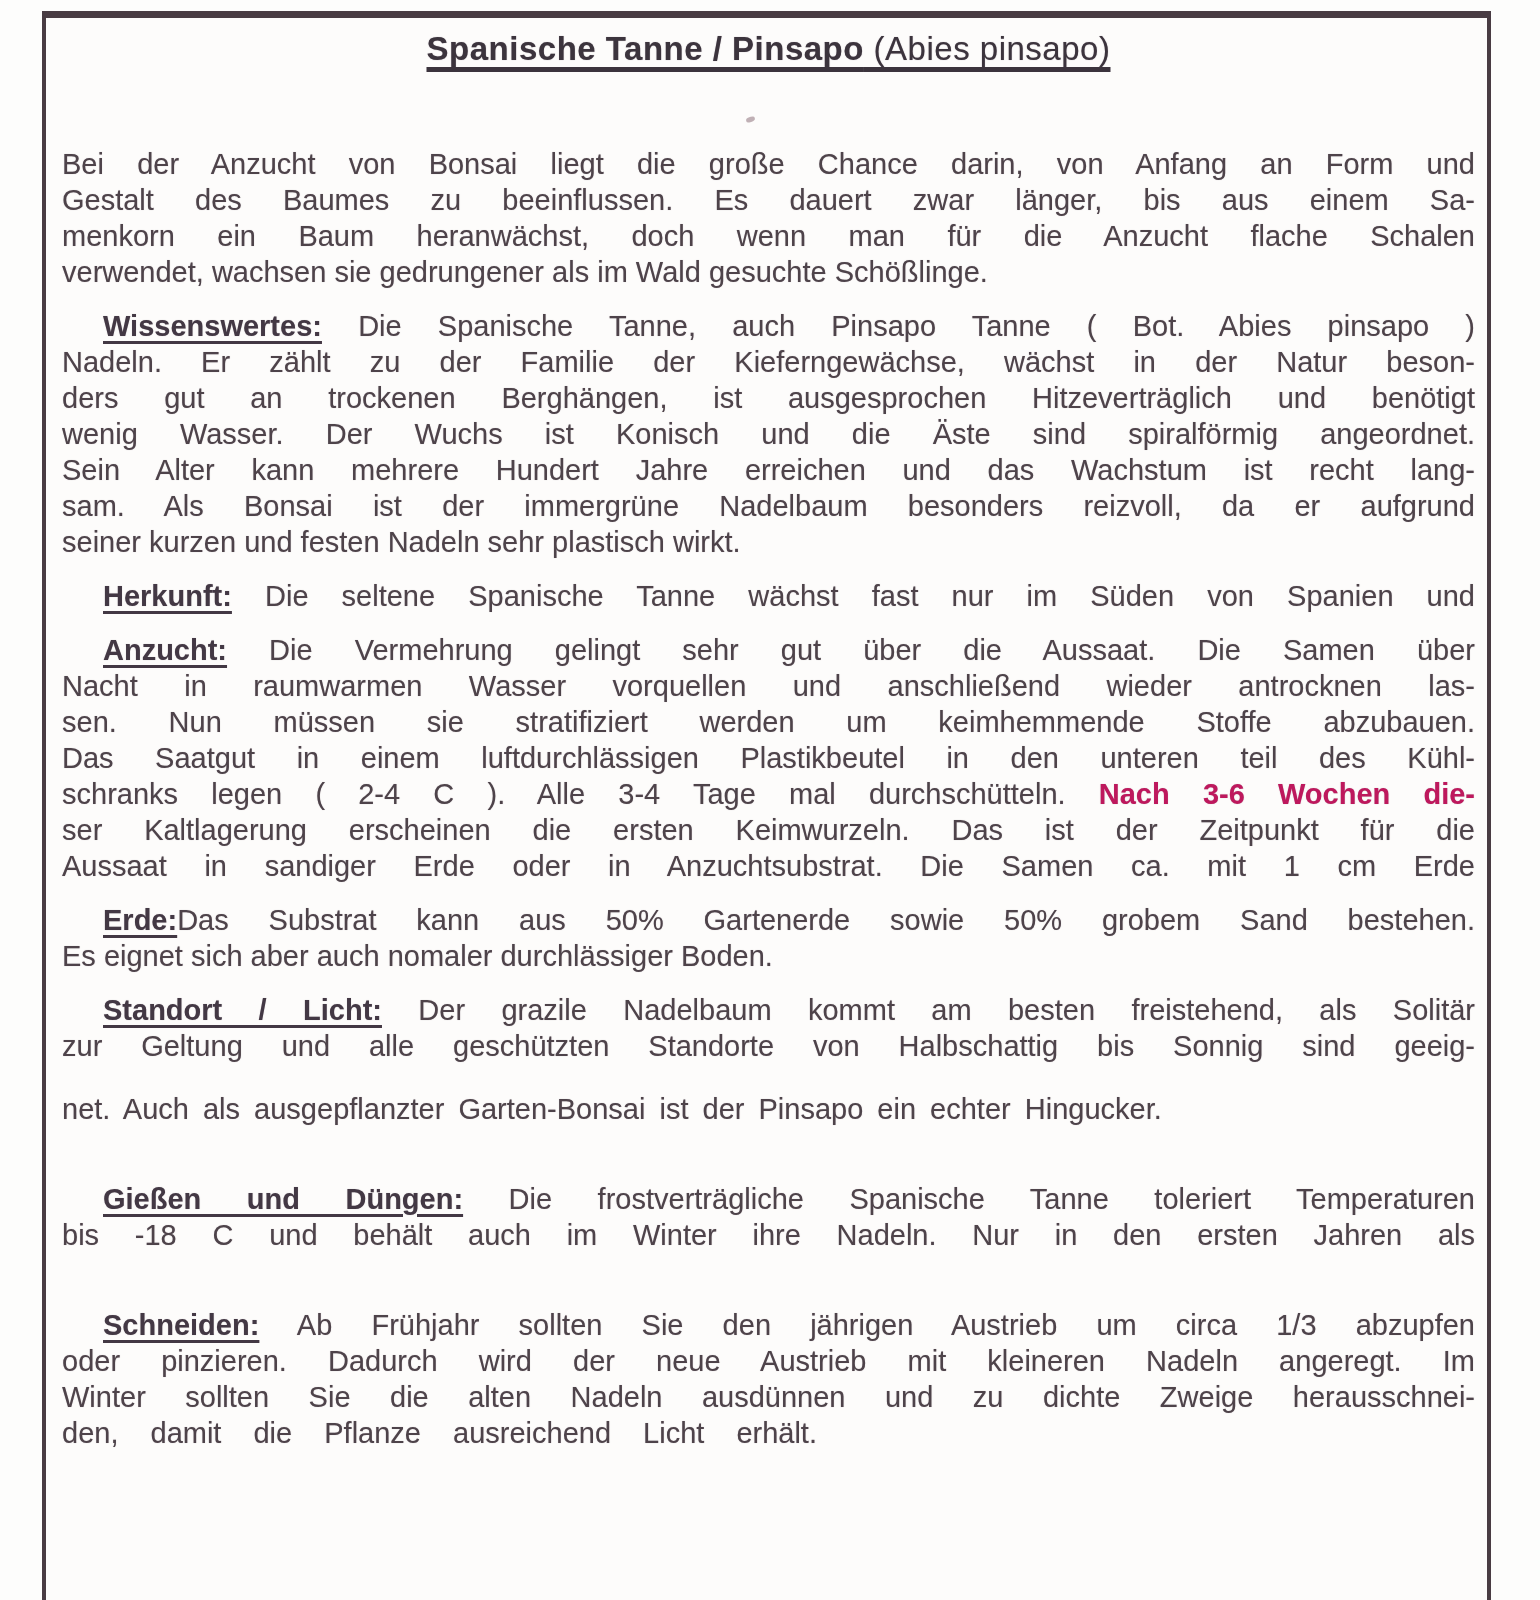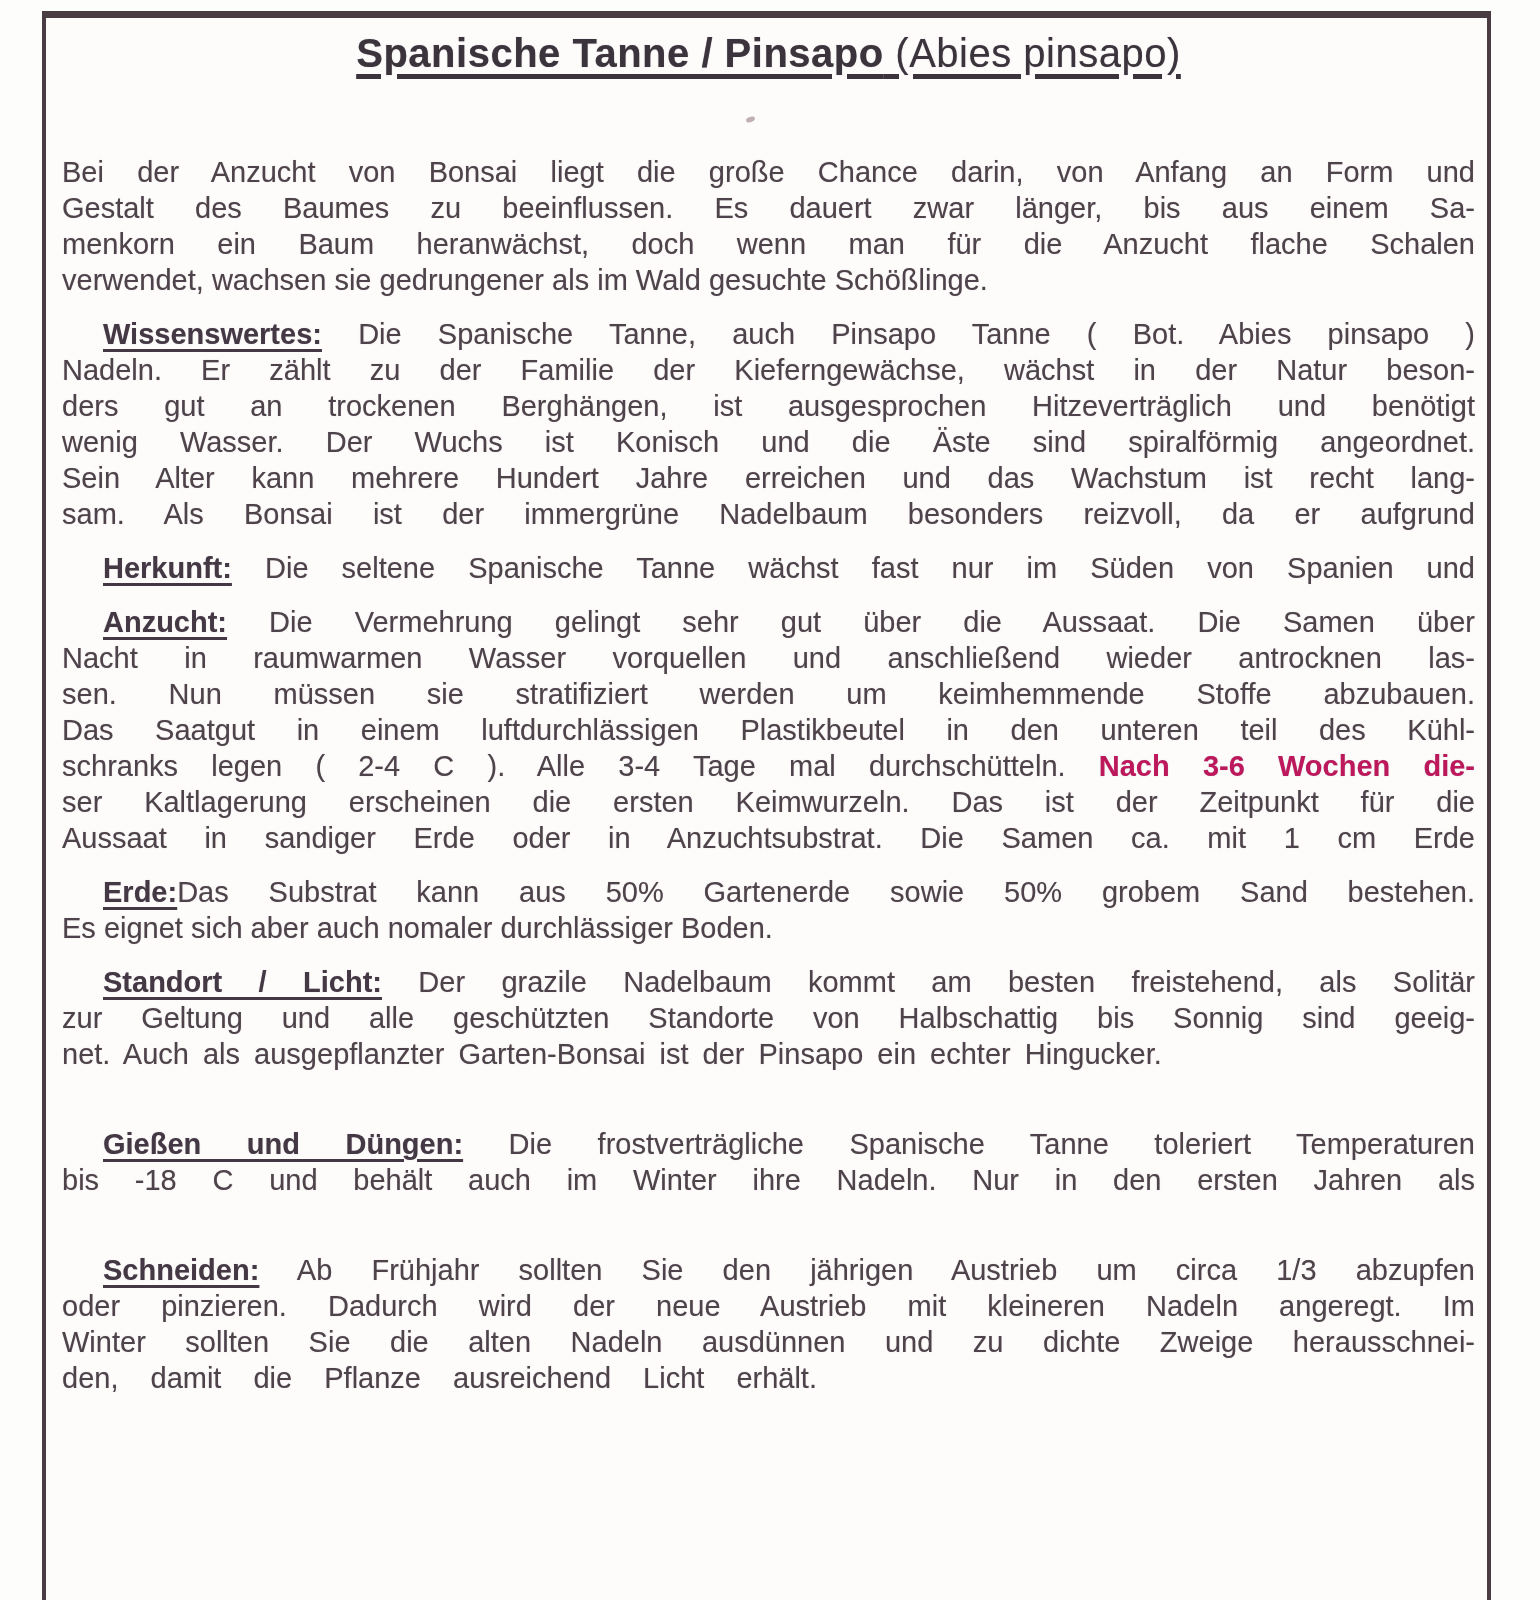--- a/index.html
+++ b/index.html
@@ -23,21 +23,21 @@
     box-sizing: border-box;
     border: 4px solid #493c43;
     border-top-width: 7px;
     border-bottom: none;
     background: #fdfcfb;
     padding: 0 12px 0 16px;
   }
   .doc-title {
     text-align: center;
     margin-top: 12px;
-    font-size: 40px;
+    font-size: 33px;
     line-height: 1.15;
     color: #3c343d;
     letter-spacing: 0.5px;
     text-shadow: 0 0 1px rgba(70,56,72,0.45);
   }
   .title-underline {
     text-decoration: underline;
     text-decoration-thickness: 5px;
     text-underline-offset: 7px;
   }
@@ -97,41 +97,42 @@
         <div class="line"><span>menkorn ein Baum heranwächst, doch wenn man für die Anzucht flache Schalen</span></div>
         <div class="line no-justify"><span>verwendet, wachsen sie gedrungener als im Wald gesuchte Schößlinge.</span></div>
       </div>
       <div class="para">
         <div class="line"><span class="sec-header">Wissenswertes:</span><span> Die Spanische Tanne, auch Pinsapo Tanne ( Bot. Abies pinsapo )</span></div>
         <div class="line"><span>Nadeln. Er zählt zu der Familie der Kieferngewächse, wächst in der Natur beson-</span></div>
         <div class="line"><span>ders gut an trockenen Berghängen, ist ausgesprochen Hitzeverträglich und benötigt</span></div>
         <div class="line"><span>wenig Wasser. Der Wuchs ist Konisch und die Äste sind spiralförmig angeordnet.</span></div>
         <div class="line"><span>Sein Alter kann mehrere Hundert Jahre erreichen und das Wachstum ist recht lang-</span></div>
         <div class="line"><span>sam. Als Bonsai ist der immergrüne Nadelbaum besonders reizvoll, da er aufgrund</span></div>
+        <div class="line no-justify"><span>seiner kurzen und festen Nadeln sehr plastisch wirkt.</span></div>
       </div>
       <div class="para">
         <div class="line"><span class="sec-header">Herkunft:</span><span> Die seltene Spanische Tanne wächst fast nur im Süden von Spanien und</span></div>
       </div>
       <div class="para">
         <div class="line"><span class="sec-header">Anzucht:</span><span> Die Vermehrung gelingt sehr gut über die Aussaat. Die Samen über</span></div>
         <div class="line"><span>Nacht in raumwarmen Wasser vorquellen und anschließend wieder antrocknen las-</span></div>
         <div class="line"><span>sen. Nun müssen sie stratifiziert werden um keimhemmende Stoffe abzubauen.</span></div>
         <div class="line"><span>Das Saatgut in einem luftdurchlässigen Plastikbeutel in den unteren teil des Kühl-</span></div>
         <div class="line"><span>schranks legen ( 2-4 C ). Alle 3-4 Tage mal durchschütteln.</span><span class="bold-phrase"> Nach 3-6 Wochen die-</span></div>
         <div class="line"><span>ser Kaltlagerung erscheinen die ersten Keimwurzeln. Das ist der Zeitpunkt für die</span></div>
         <div class="line"><span>Aussaat in sandiger Erde oder in Anzuchtsubstrat. Die Samen ca. mit 1 cm Erde</span></div>
       </div>
       <div class="para">
         <div class="line"><span class="sec-header">Erde:</span><span>Das Substrat kann aus 50% Gartenerde sowie 50% grobem Sand bestehen.</span></div>
         <div class="line no-justify"><span>Es eignet sich aber auch nomaler durchlässiger Boden.</span></div>
       </div>
       <div class="para">
         <div class="line"><span class="sec-header">Standort / Licht:</span><span> Der grazile Nadelbaum kommt am besten freistehend, als Solitär</span></div>
         <div class="line"><span>zur Geltung und alle geschützten Standorte von Halbschattig bis Sonnig sind geeig-</span></div>
-        <div class="line no-justify" style="word-spacing: 6px;"><span>net. Auch als ausgepflanzter Garten-Bonsai ist der Pinsapo ein echter Hingucker.</span></div>
+        <div class="line no-justify" style="word-spacing: 6px; margin-top: 27px;"><span>net. Auch als ausgepflanzter Garten-Bonsai ist der Pinsapo ein echter Hingucker.</span></div>
       </div>
       <div class="para big-gap">
         <div class="line"><span class="sec-header">Gießen und Düngen:</span><span> Die frostverträgliche Spanische Tanne toleriert Temperaturen</span></div>
         <div class="line"><span>bis -18 C und behält auch im Winter ihre Nadeln. Nur in den ersten Jahren als</span></div>
       </div>
       <div class="para big-gap">
         <div class="line"><span class="sec-header">Schneiden:</span><span> Ab Frühjahr sollten Sie den jährigen Austrieb um circa 1/3 abzupfen</span></div>
         <div class="line"><span>oder pinzieren. Dadurch wird der neue Austrieb mit kleineren Nadeln angeregt. Im</span></div>
         <div class="line"><span>Winter sollten Sie die alten Nadeln ausdünnen und zu dichte Zweige herausschnei-</span></div>
         <div class="line no-justify" style="word-spacing: 24px;"><span>den, damit die Pflanze ausreichend Licht erhält.</span></div>

